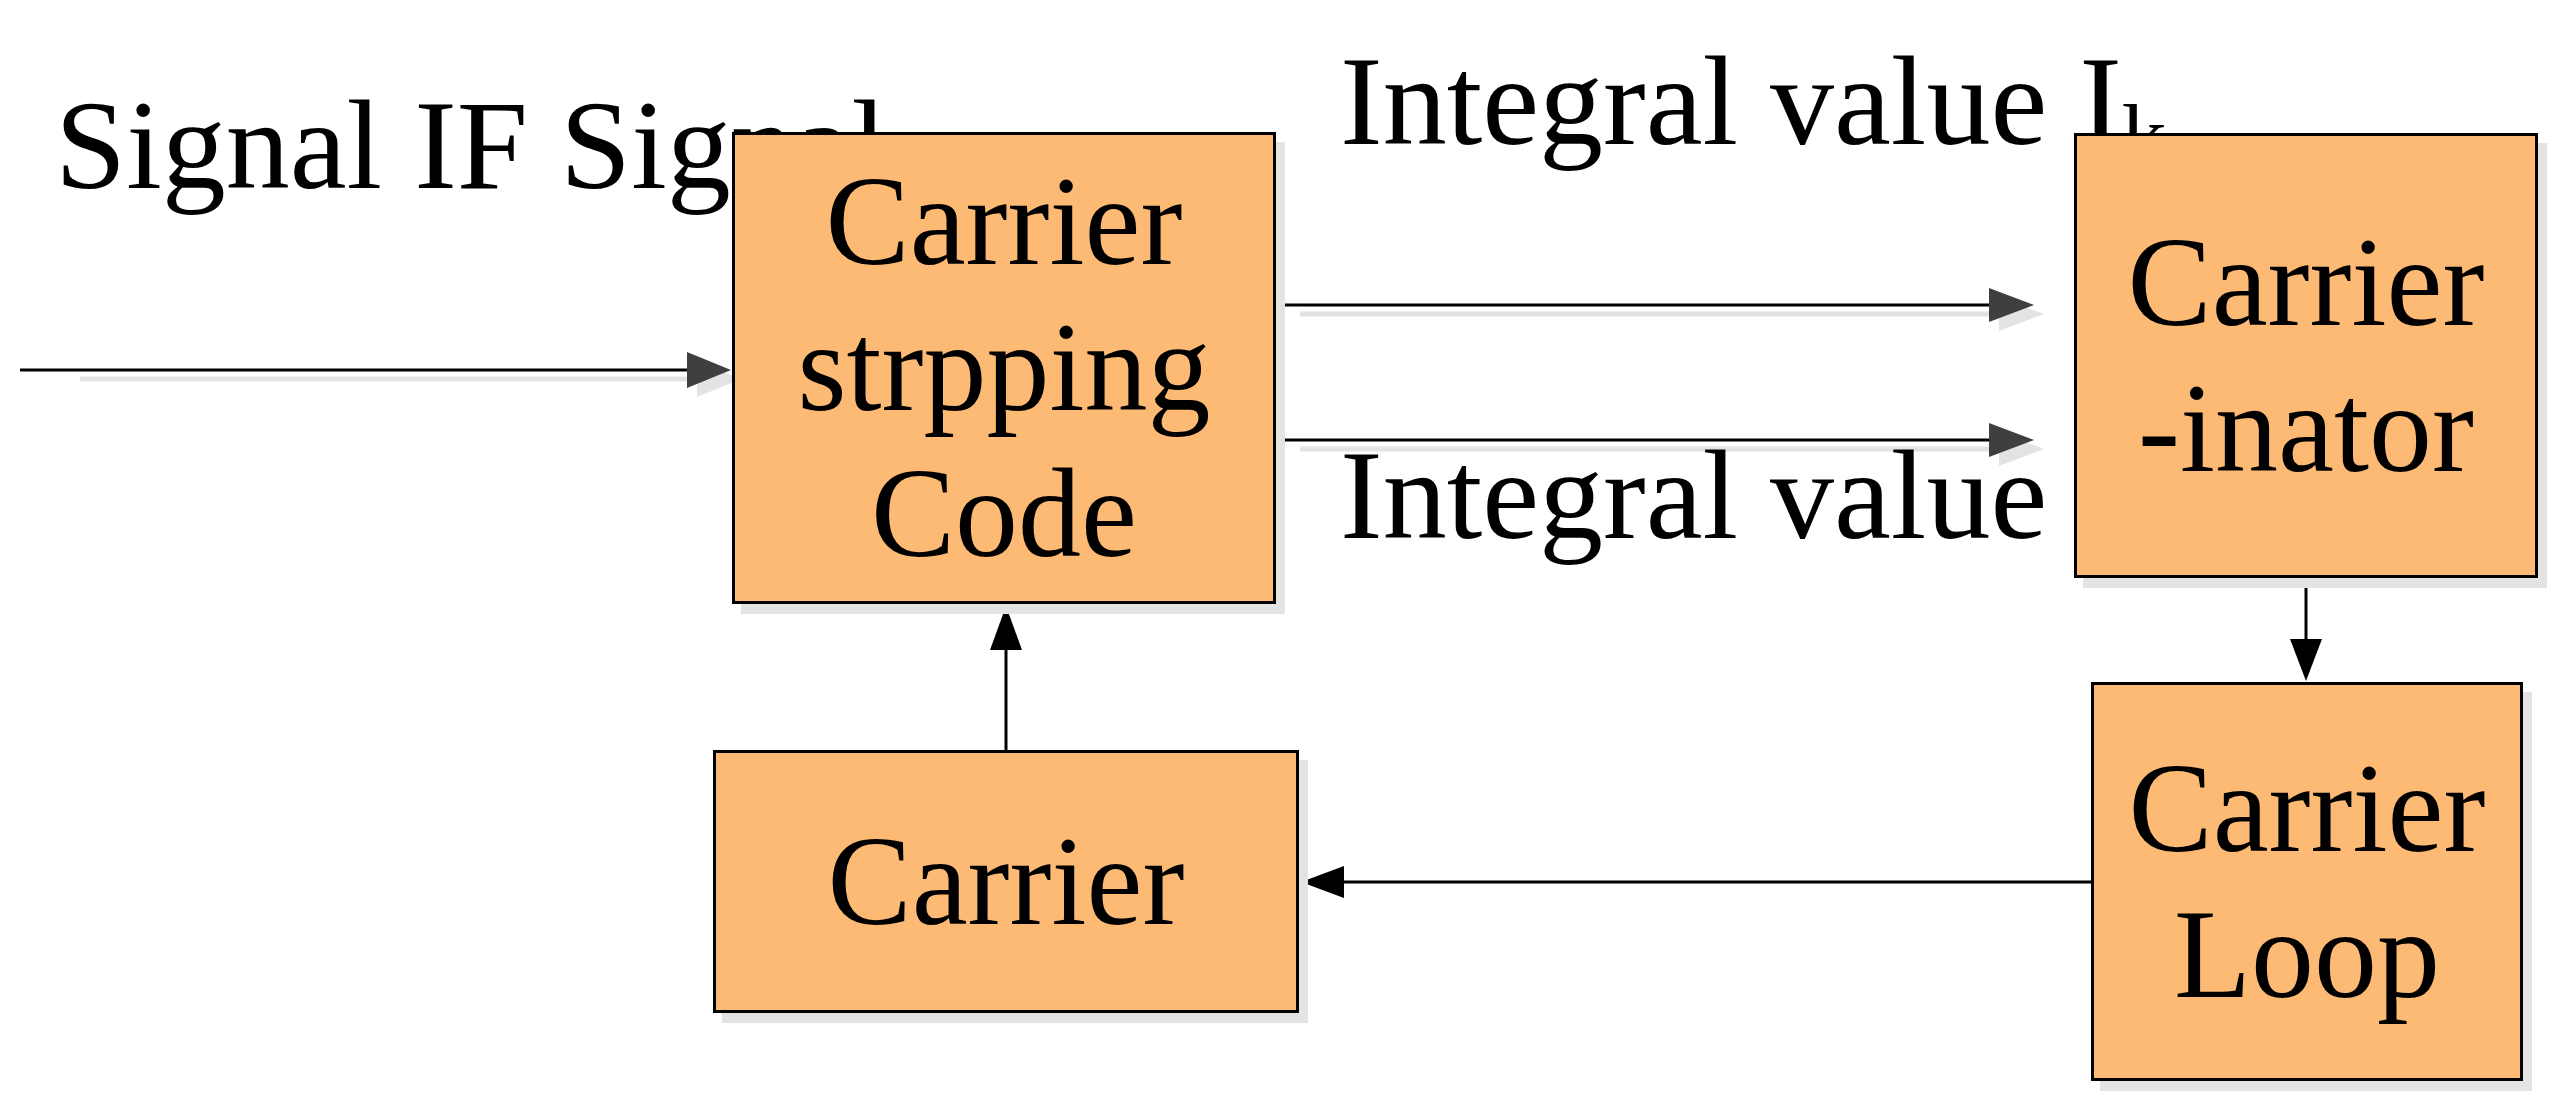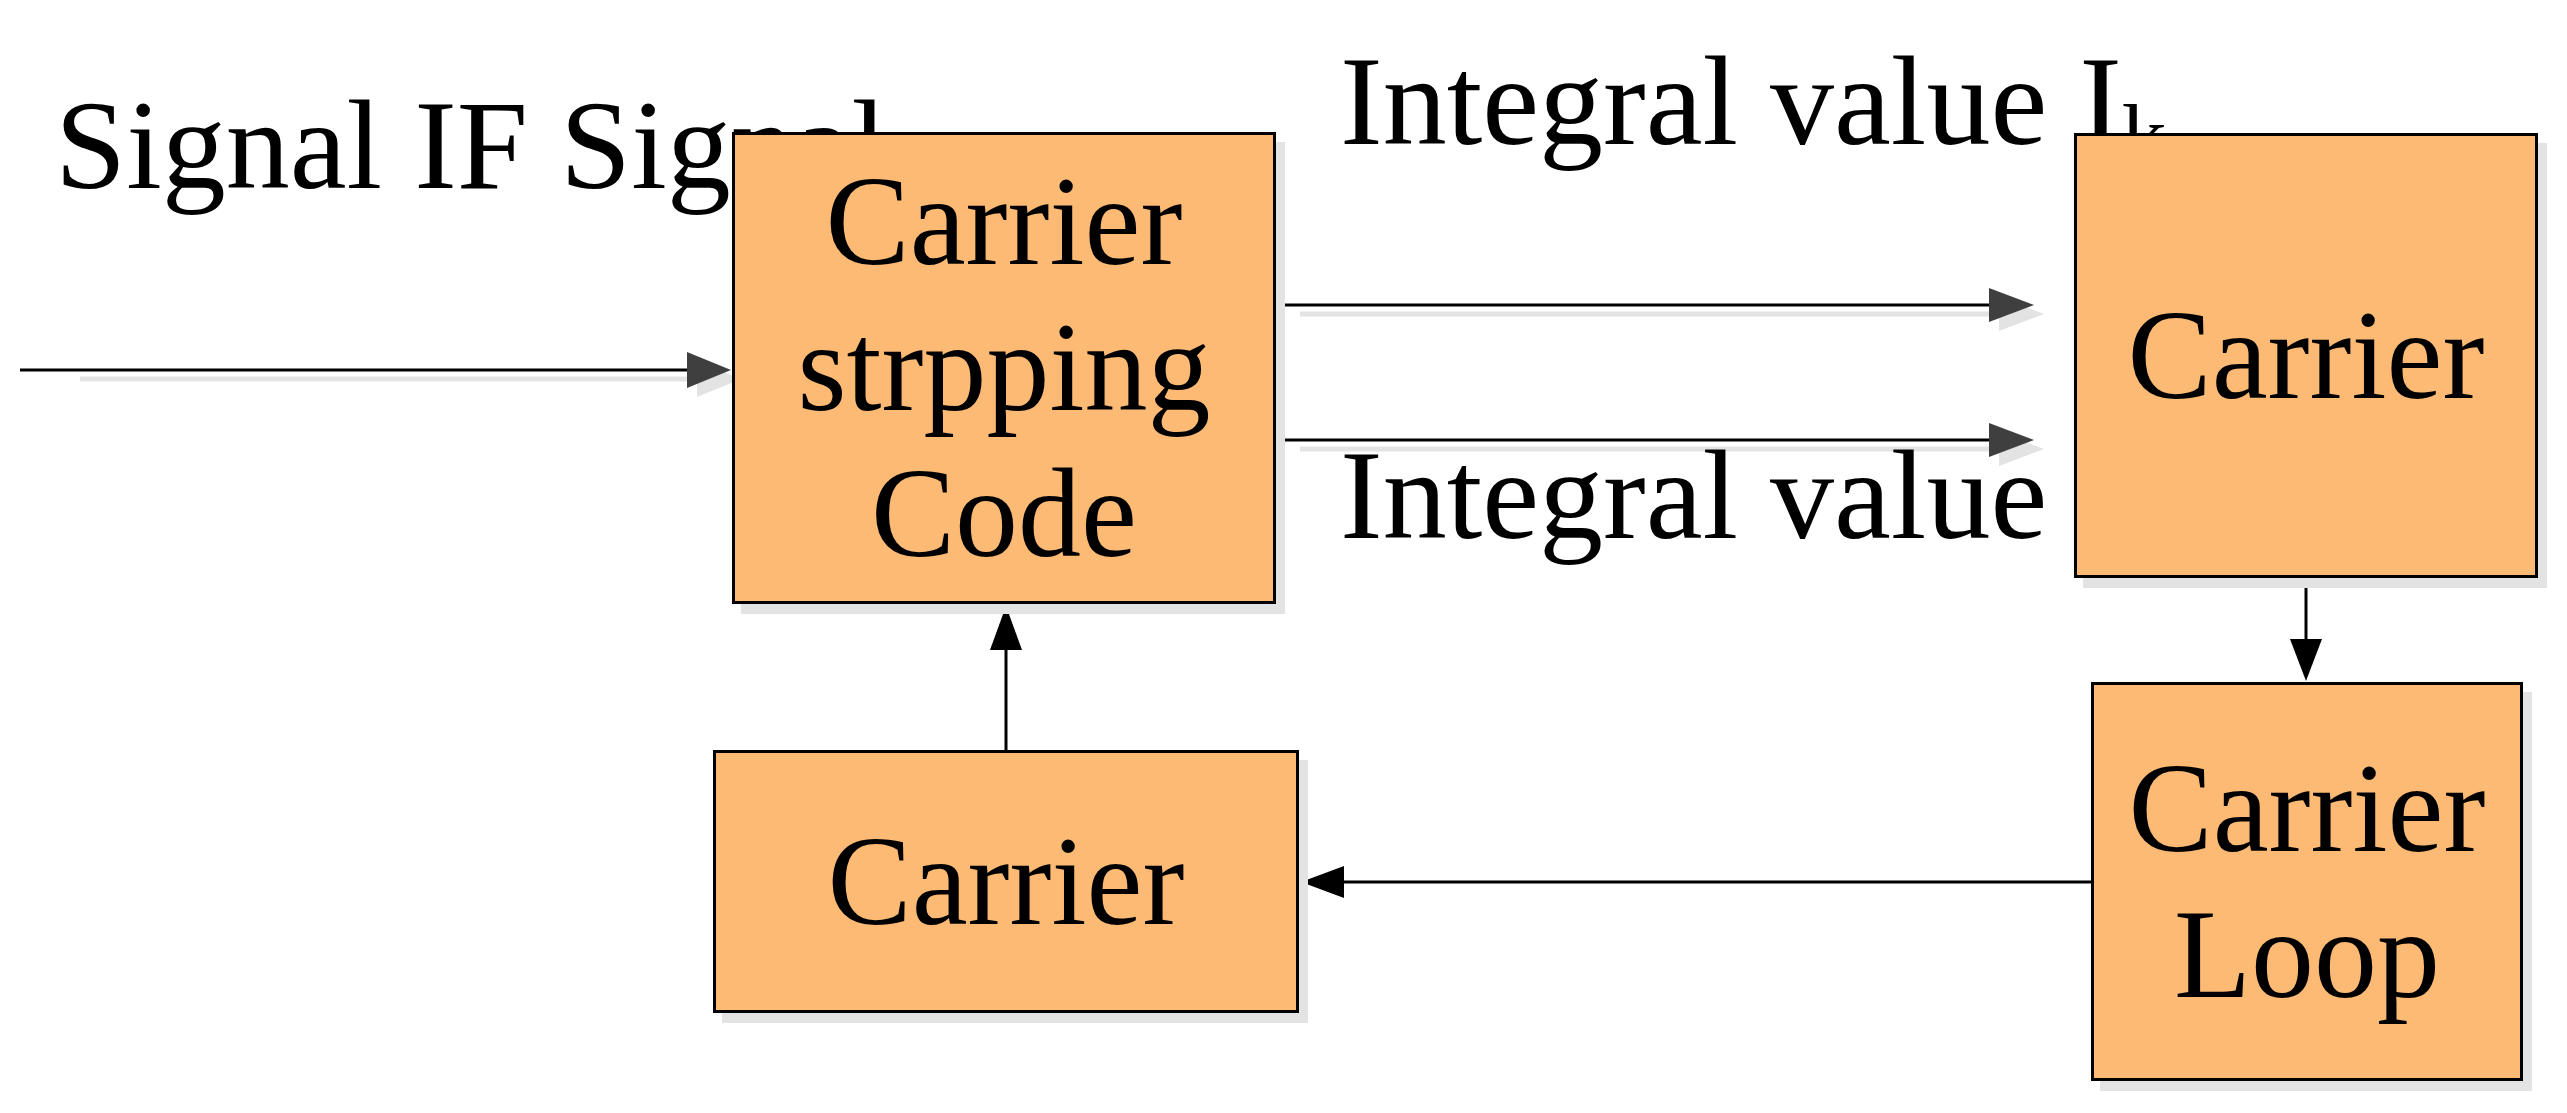--- a/index.html
+++ b/index.html
@@ -114,20 +114,21 @@
   </div>
 
   <div class="block" id="block-carrier-code-stripping">
     <span>Carrier</span>
     <span>strpping</span>
     <span>Code</span>
   </div>
 
   <div class="block" id="block-carrier-discriminator">
     <span>Carrier</span>
+    <span>-inator</span>
   </div>
 
   <div class="block" id="block-carrier-loop-filter">
     <span>Carrier</span>
     <span>Loop</span>
   </div>
 
   <div class="block" id="block-carrier-nco">
     <span>Carrier</span>
   </div>

